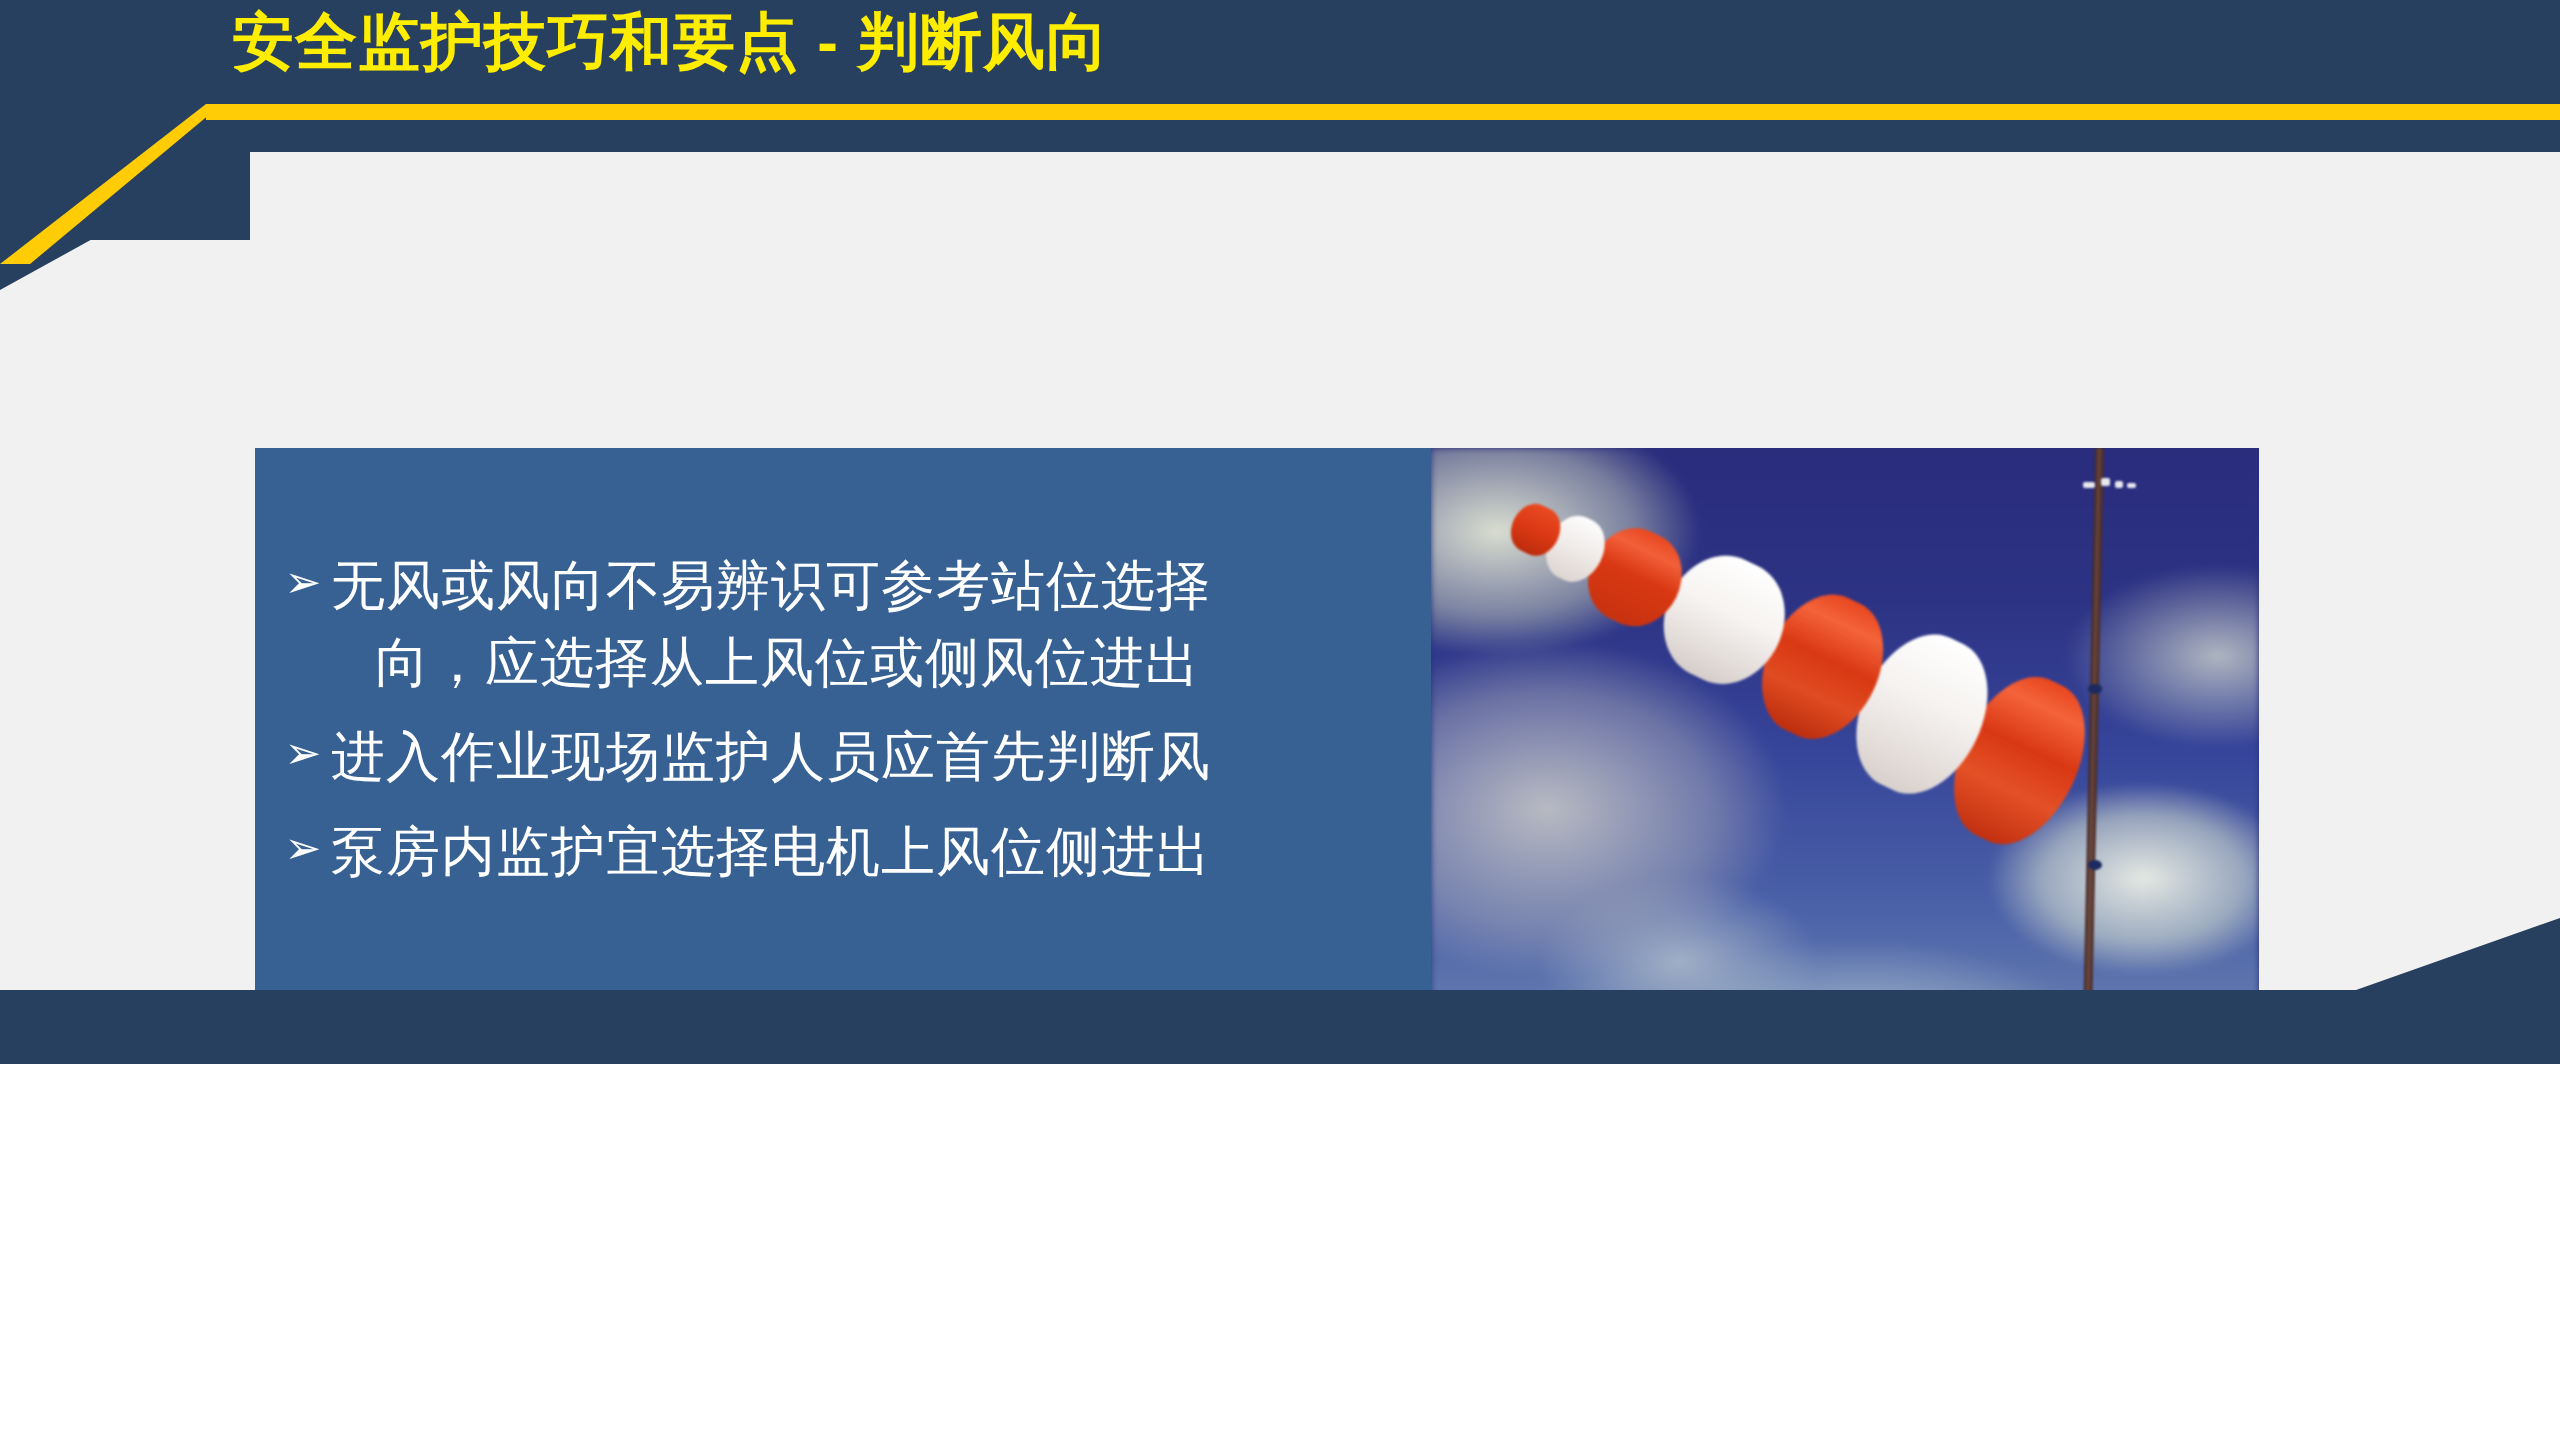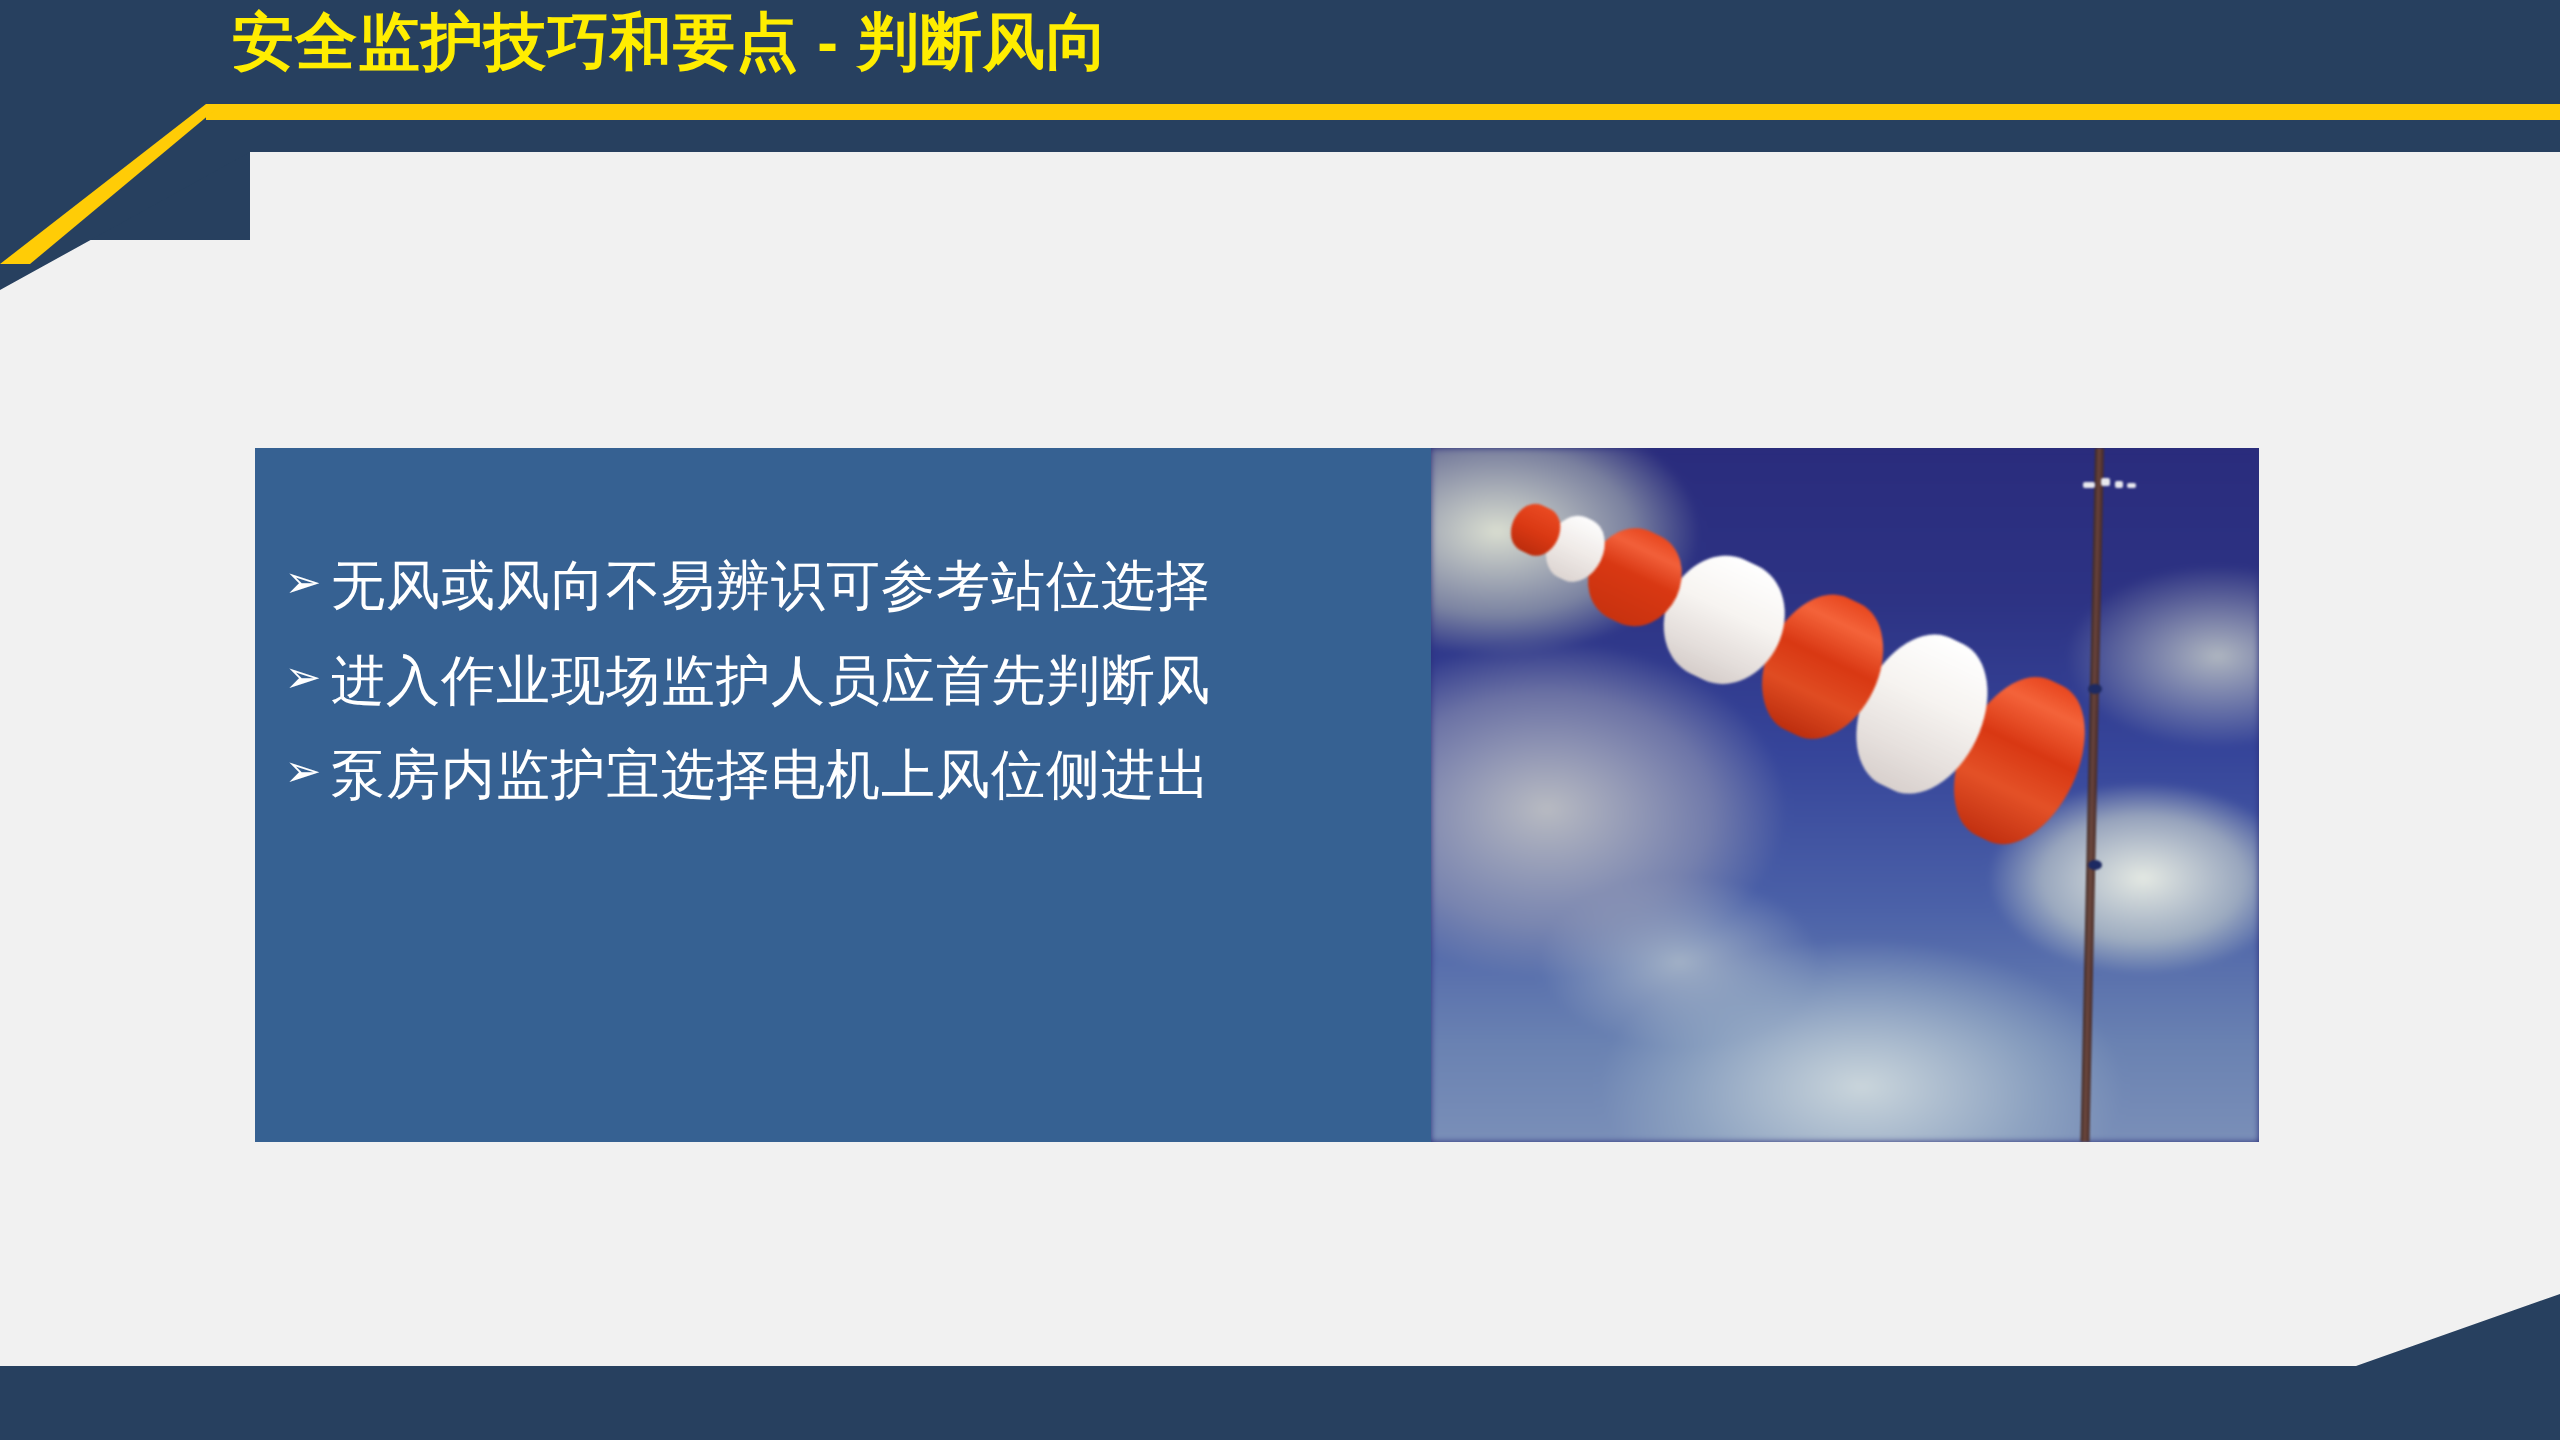--- a/index.html
+++ b/index.html
@@ -8,21 +8,21 @@
     padding: 0;
     background: #ffffff;
   }
   body {
     font-family: "Liberation Sans", "DejaVu Sans", sans-serif;
   }
 
   #slide {
     position: relative;
     width: 2560px;
-    height: 1440px;
+    height: 1064px;
     background: #f1f1f1;
     overflow: hidden;
   }
 
   
   .header-shape {
     position: absolute;
     left: 0;
     top: 0;
     width: 2560px;
@@ -288,20 +288,21 @@
 
   <div class="slide-title">安全监护技巧和要点 - 判断风向</div>
 
   <div class="content-panel">
     <ul class="bullet-list">
 
       <li class="bullet-item">
         <span class="bullet-marker">➢</span>
         <span class="bullet-text">
           <span>无风或风向不易辨识可参考站位选择</span>
+          <span class="line2">向，应选择从上风位或侧风位进出</span>
         </span>
       </li>
 
       <li class="bullet-item">
         <span class="bullet-marker">➢</span>
         <span class="bullet-text">进入作业现场监护人员应首先判断风</span>
       </li>
 
       <li class="bullet-item">
         <span class="bullet-marker">➢</span>

